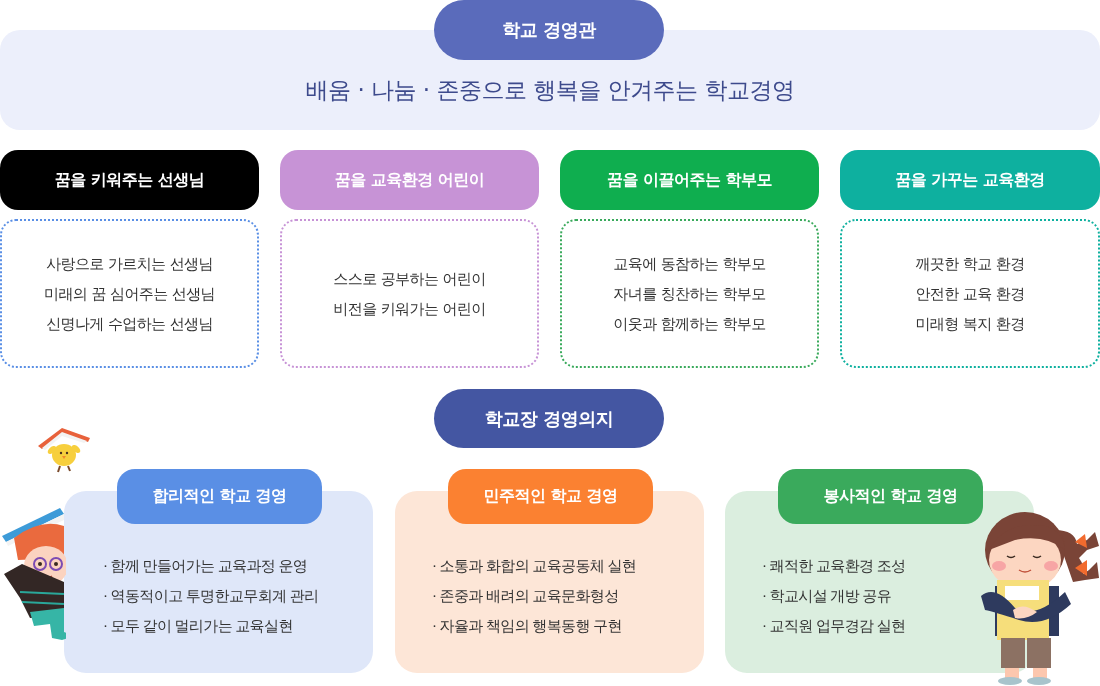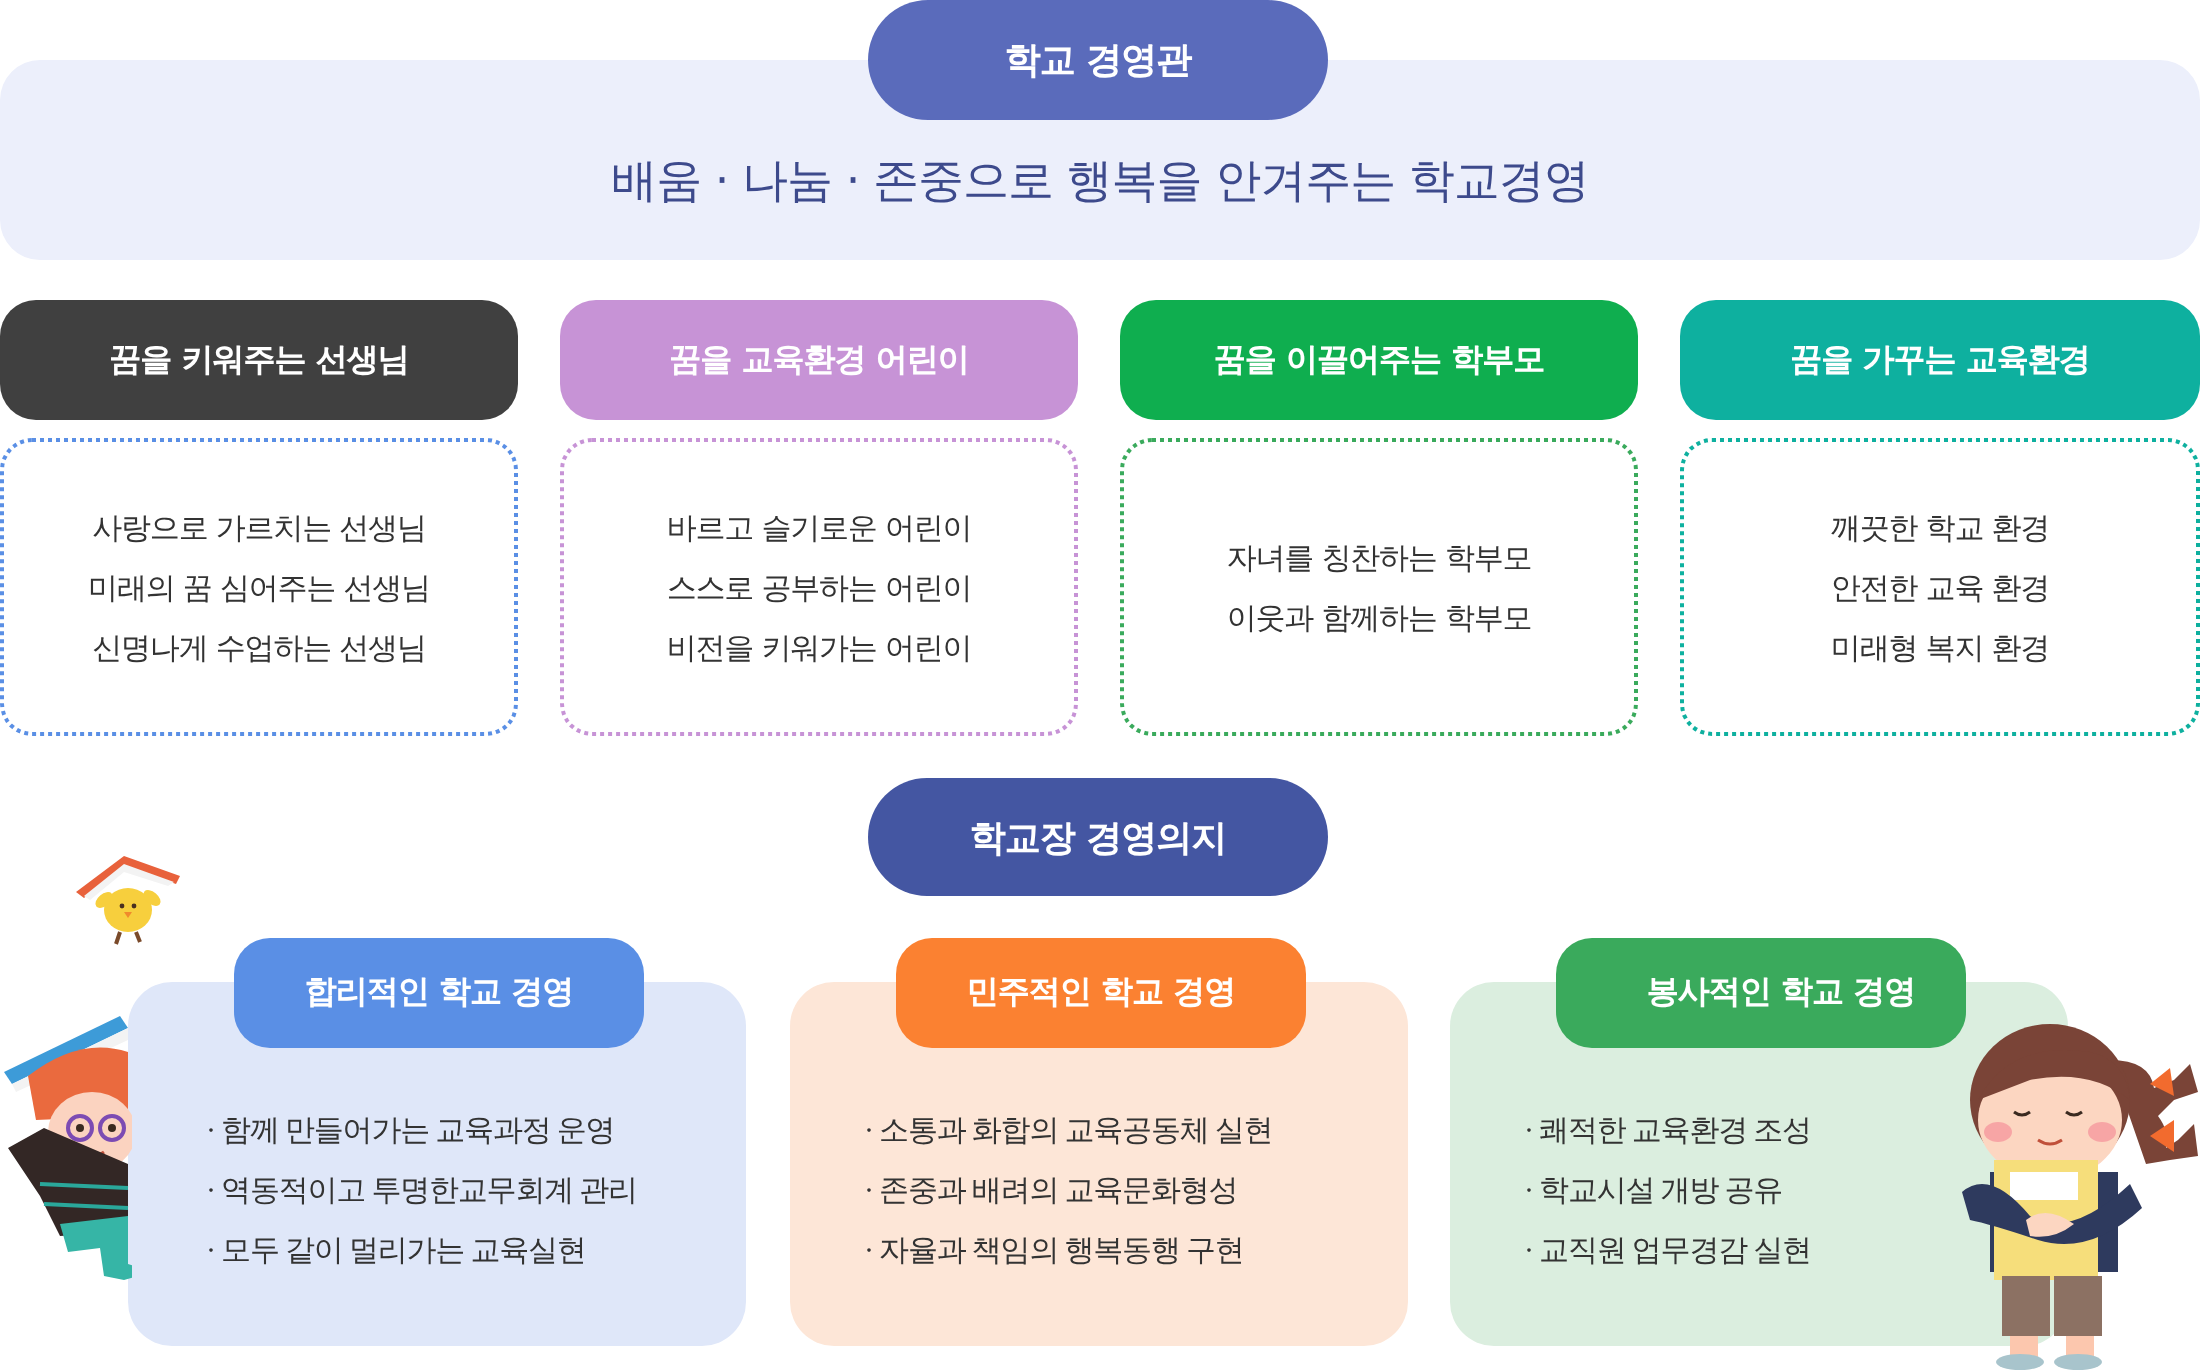--- a/index.html
+++ b/index.html
@@ -32,42 +32,42 @@
 </style>
 </head>
 <body>
 
 <div class="abs vision-banner"></div>
 <div class="abs pill vision-pill">
   <span>학교 경영관</span>
 </div>
 <div class="abs vision-text">배움 · 나눔 · 존중으로 행복을 안겨주는 학교경영</div>
 
-<div class="abs pill col-head" style="left:0;background:#404040;">
+<div class="abs pill col-head" style="left:0;background:#000000;">
   <span>꿈을 키워주는 선생님</span>
 </div>
 <div class="abs col-box" style="left:0;border-color:#5a8fe5;">
   <span>사랑으로 가르치는 선생님</span>
   <span>미래의 꿈 심어주는 선생님</span>
   <span>신명나게 수업하는 선생님</span>
 </div>
 
 <div class="abs pill col-head" style="left:280px;background:#c793d6;">
   <span>꿈을 교육환경 어린이</span>
 </div>
 <div class="abs col-box" style="left:280px;border-color:#c793d6;">
-  <span>바르고 슬기로운 어린이</span>
   <span>스스로 공부하는 어린이</span>
   <span>비전을 키워가는 어린이</span>
 </div>
 
 <div class="abs pill col-head" style="left:560px;background:#0fae4f;">
   <span>꿈을 이끌어주는 학부모</span>
 </div>
 <div class="abs col-box" style="left:560px;border-color:#3aaa5c;">
+  <span>교육에 동참하는 학부모</span>
   <span>자녀를 칭찬하는 학부모</span>
   <span>이웃과 함께하는 학부모</span>
 </div>
 
 <div class="abs pill col-head" style="left:840px;width:260px;background:#0eb09f;">
   <span>꿈을 가꾸는 교육환경</span>
 </div>
 <div class="abs col-box" style="left:840px;width:260px;border-color:#0eb09f;">
   <span>깨끗한 학교 환경</span>
   <span>안전한 교육 환경</span>

